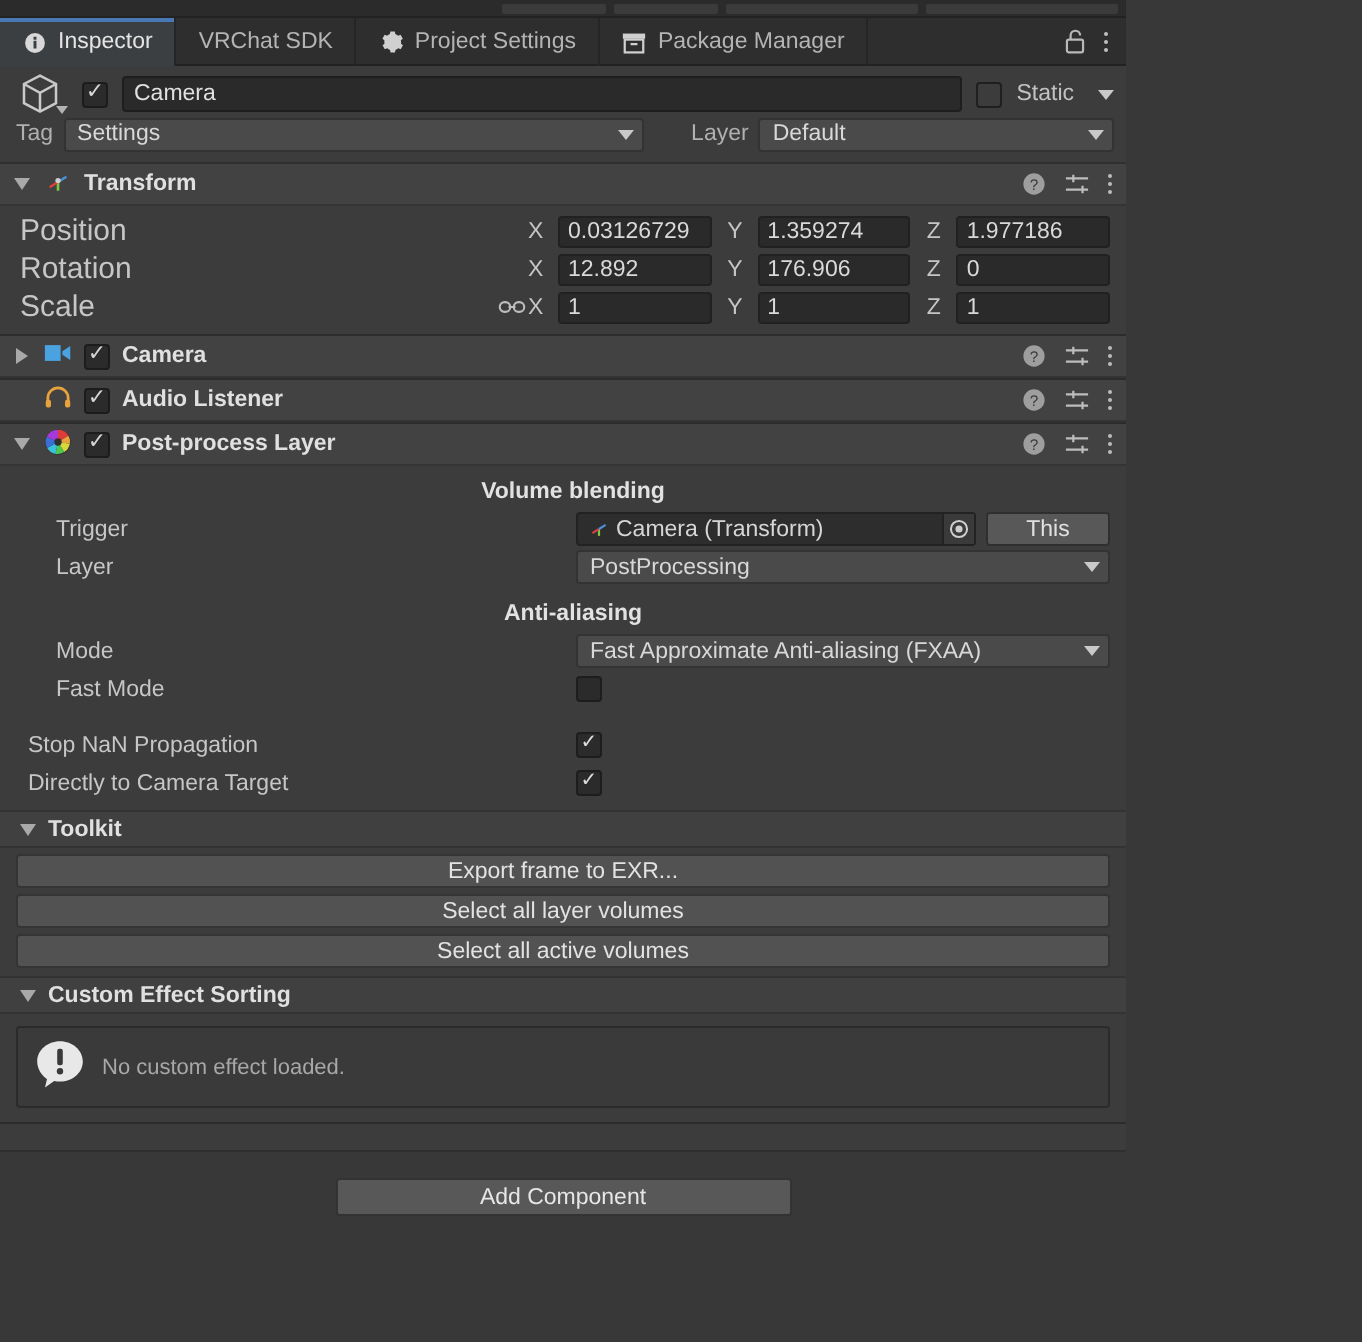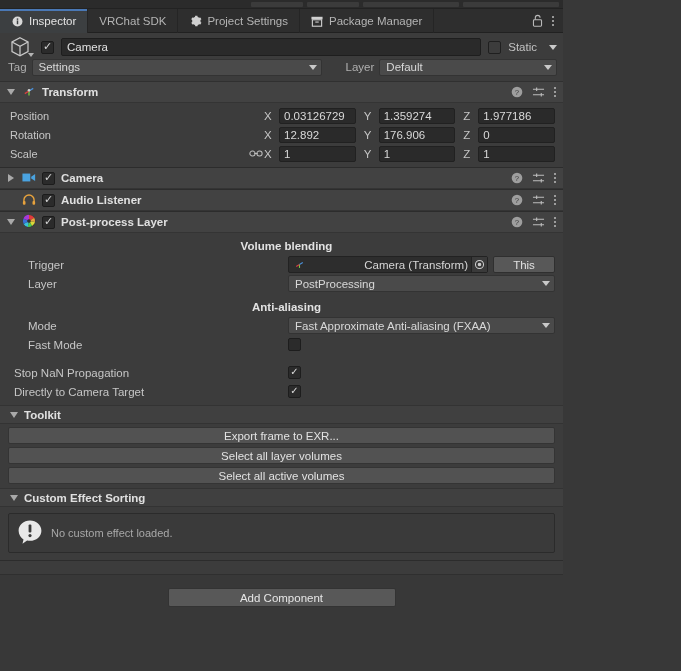--- a/index.html
+++ b/index.html
@@ -74,40 +74,40 @@
   .tri-r { width:0;height:0;border-top:4.5px solid transparent;border-bottom:4.5px solid transparent;border-left:6px solid #a9a9a9;}
   .comp-title { font-size: 11.5px; color: #e0e0e0; font-weight: bold; white-space:nowrap;}
   .comp-head .head-right { margin-left:auto; display:flex; align-items:center; gap:9px; }
   .ico-btn { display:inline-flex; align-items:center; justify-content:center; }
   .kebab { display:flex; flex-direction:column; gap:2px; align-items:center; }
   .kebab i { width:2px;height:2px;background:#bdbdbd;border-radius:50%; display:block;}
 
   
   .prop-rows { padding: 3px 0 4px 0; }
   .prow { display: flex; align-items: center; height: 19px; padding: 0 8px 0 10px; }
-  .prow .plabel { width: 238px; color: #c6c6c6; font-size: 11px; flex: 0 0 auto;}
+  .prow .plabel { width: 238px; color: #c6c6c6; font-size: 15px; flex: 0 0 auto;}
   .axisgrp { display: flex; align-items: center; flex: 1 1 auto; gap: 0; }
   .axis-l { width: 15px; text-align: left; color: #c6c6c6; font-size: 11.5px; flex:0 0 15px;}
   .numfield {
     flex: 1 1 0; height: 16px; background: #2a2a2a; border: 1px solid #212121; border-radius: 2px;
     color: #d9d9d9; font-size: 11.5px; display: flex; align-items: center; padding: 0 4px;
     margin-right: 8px; min-width: 0; overflow: hidden;
   }
   .numfield:last-child { margin-right: 0; }
   .linkico { width: 16px; flex: 0 0 16px; display:flex; align-items:center; justify-content:center; }
 
   
   .ppbody { padding: 5px 0 4px 0; }
   .sec-title { font-size: 11.5px; color: #e2e2e2; font-weight: bold; padding: 2px 0 3px 10px; text-align: center; }
   .ppr { display: flex; align-items: center; height: 19px; padding: 0 8px 0 10px; }
   .ppr .pplabel { width: 278px; flex: 0 0 278px; color: #c6c6c6; font-size: 11.5px; padding-left: 18px; }
   .ppr .pplabel.nopad { padding-left: 4px; }
   .objfield {
     flex: 1 1 auto; height: 17px; background: #2d2d2d; border: 1px solid #222; border-radius: 2px;
-    display: flex; align-items: center; padding: 0 0 0 5px; color: #d6d6d6; font-size: 11.5px; gap:3px; min-width:0;text-align:right;
+    display: flex; align-items: center; padding: 0 0 0 5px; color: #d6d6d6; font-size: 11.5px; gap:3px; min-width:0;
   }
   .objfield .ofname { flex:1 1 auto; white-space:nowrap; overflow:hidden;}
   .picker { width: 16px; flex:0 0 16px; display:flex; align-items:center; justify-content:center; background:#3a3a3a; height:15px; border-left:1px solid #222;}
   .btn-this {
     width: 62px; flex: 0 0 62px; height: 17px; margin-left: 5px; background: #585858;
     border: 1px solid #2f2f2f; border-radius: 2px; color: #e0e0e0; font-size: 11.5px;
     display: flex; align-items: center; justify-content: center;
   }
   .cbx { width: 13px; height: 13px; background: #2b2b2b; border: 1px solid #1d1d1d; border-radius: 2px;
          display:flex;align-items:center;justify-content:center; flex:0 0 13px; }

